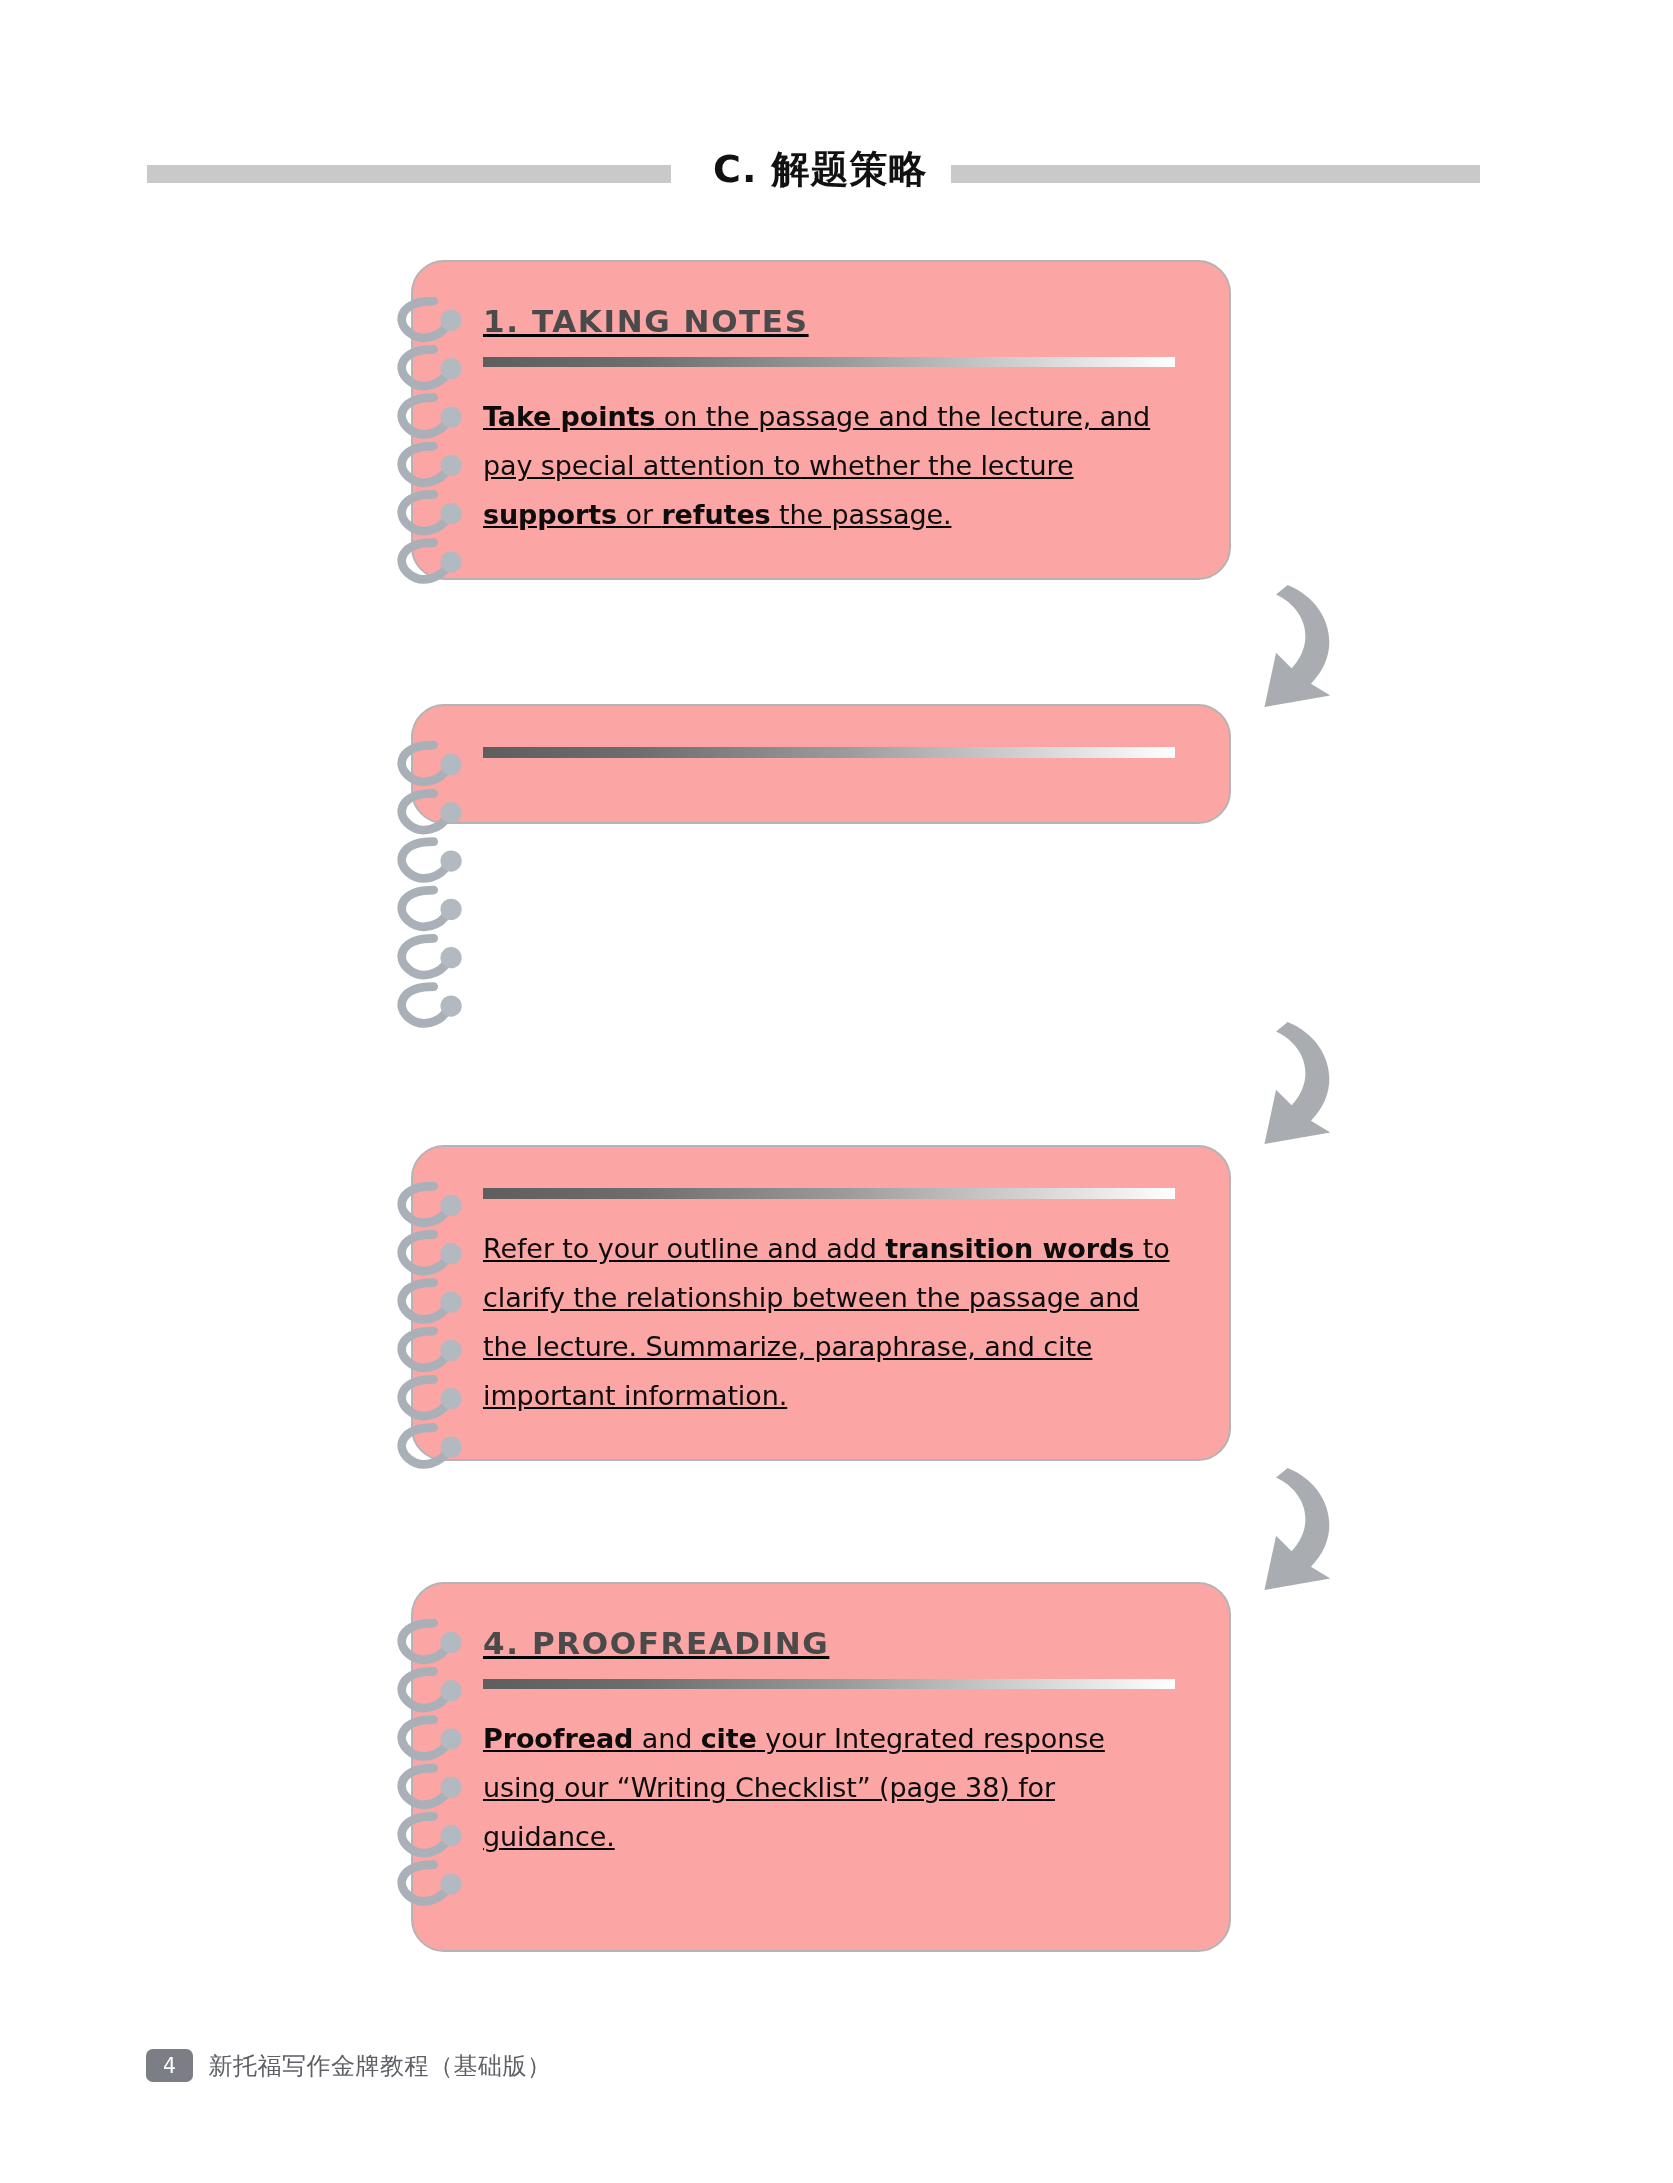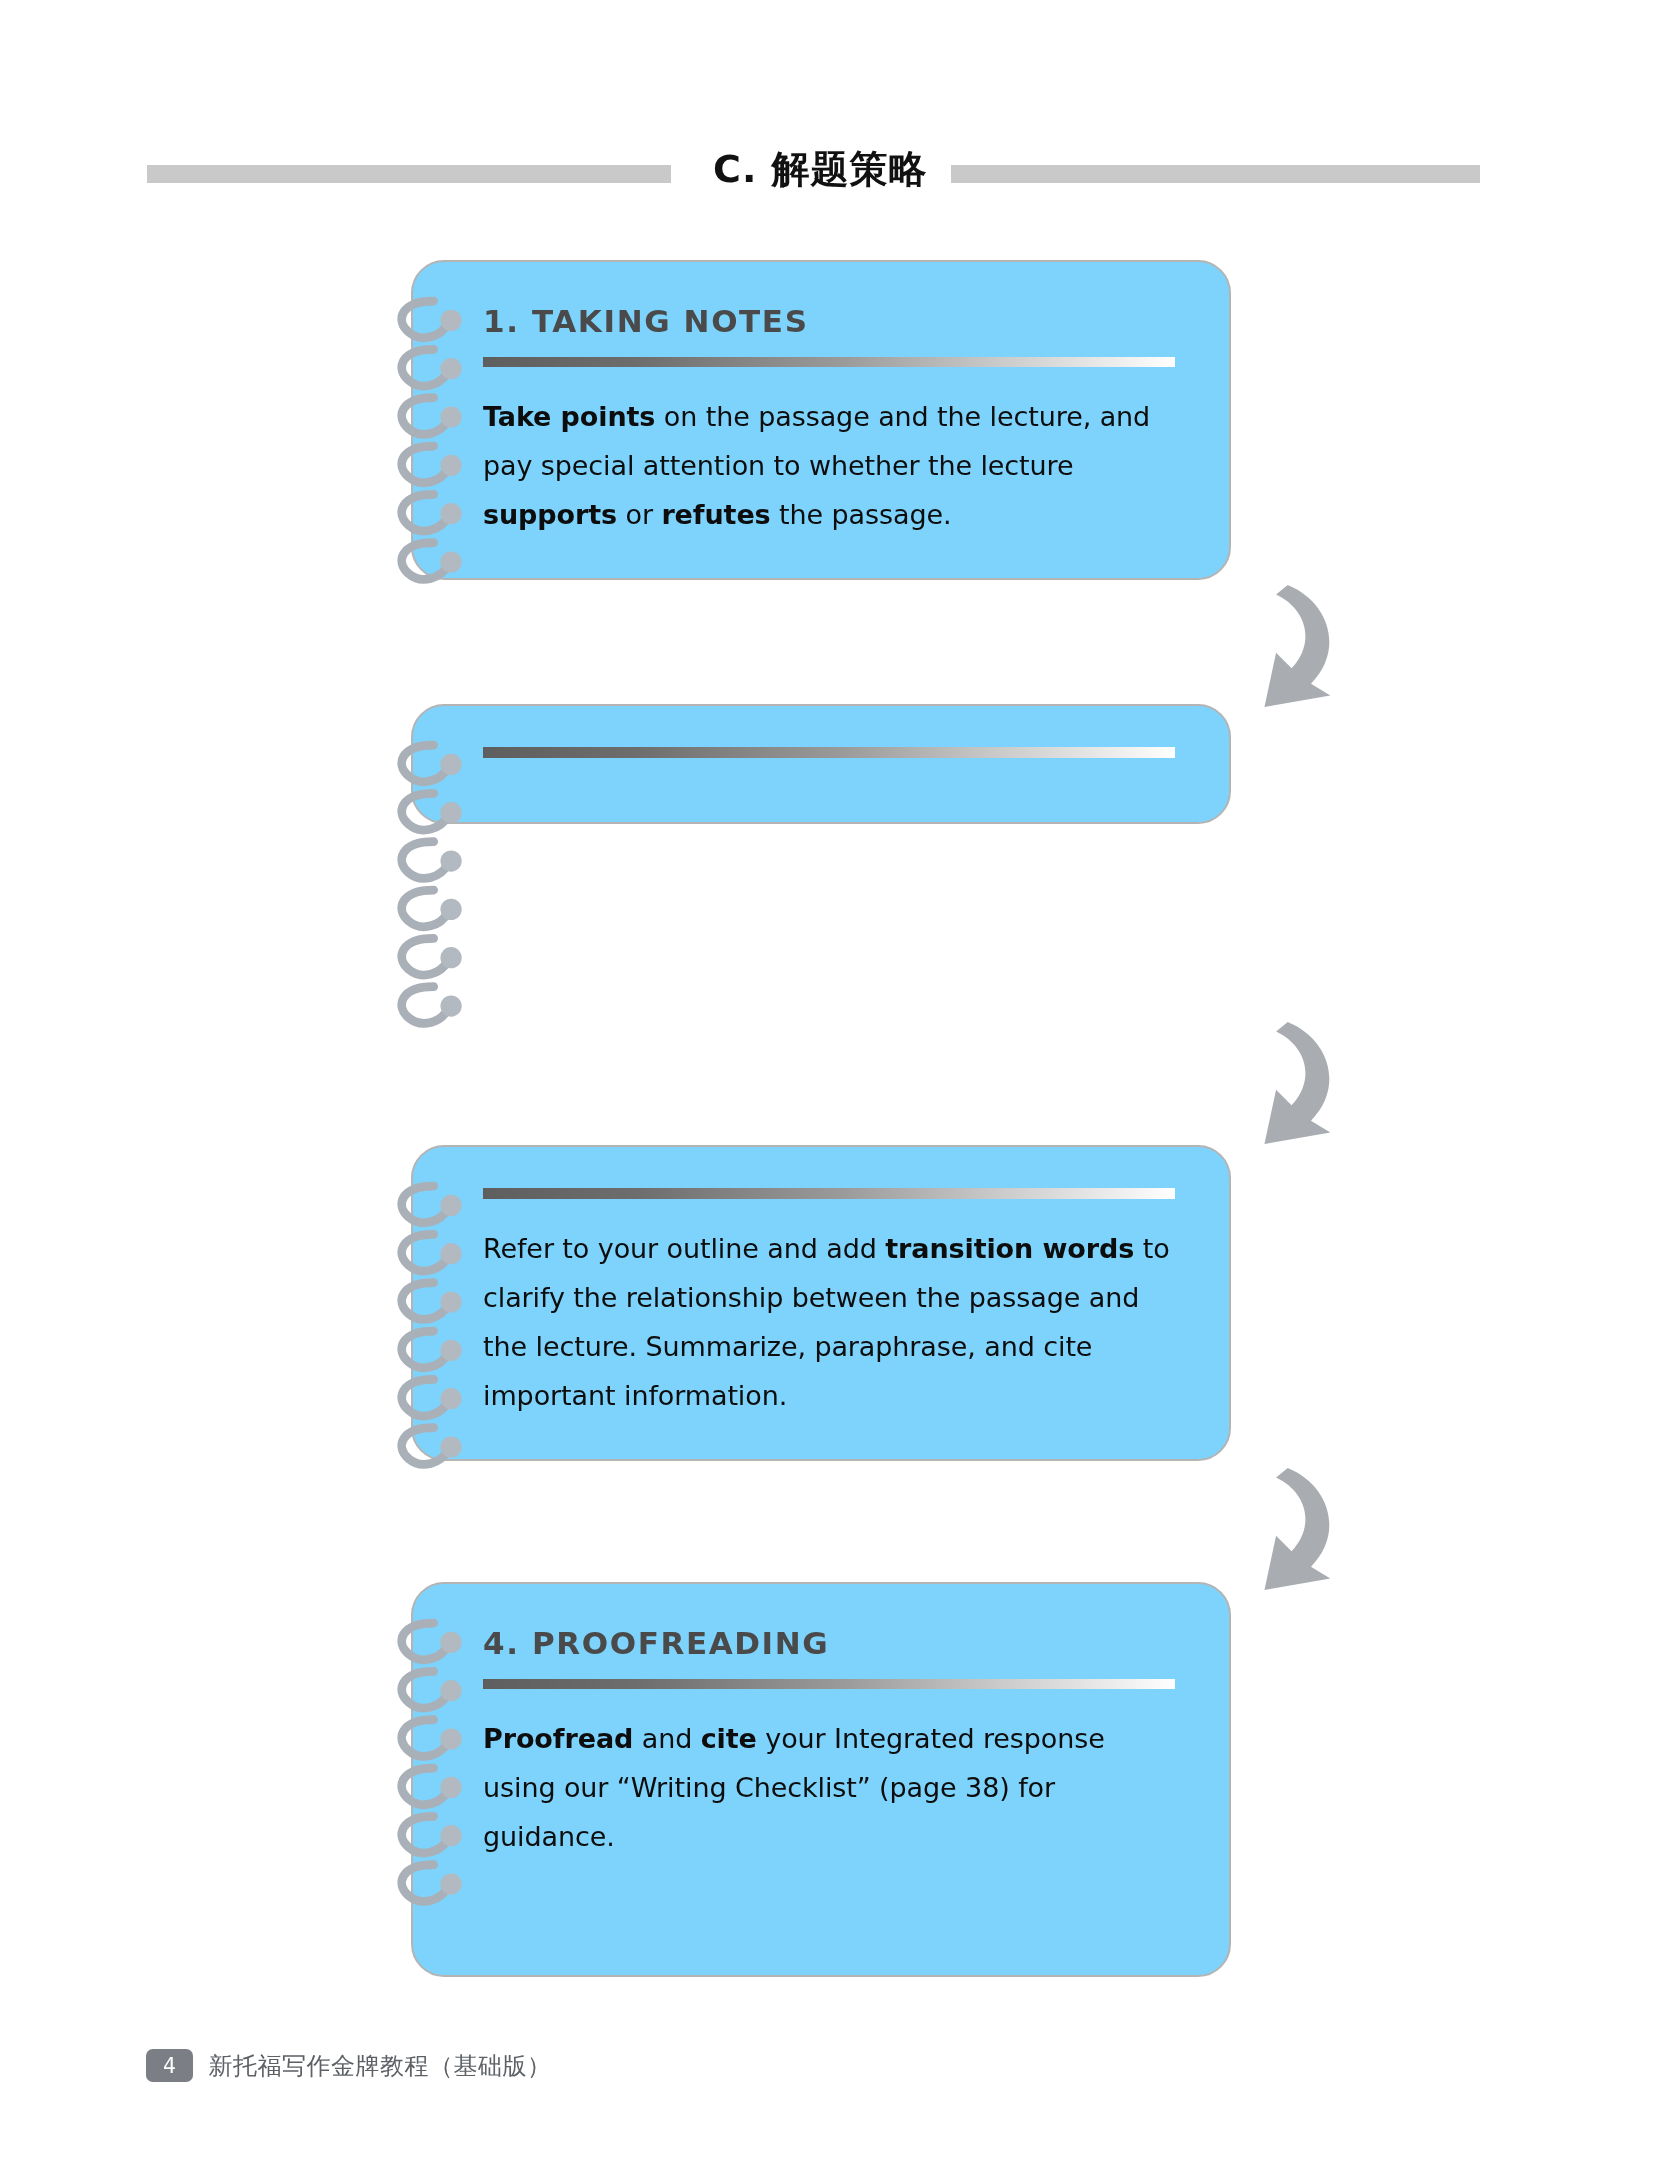--- a/index.html
+++ b/index.html
@@ -62,22 +62,23 @@
     white-space: nowrap;
   }
 
   
   .card {
     position: absolute;
     left: 411px;
     width: 820px;
     border: 2.4px solid #b4b4b4;
     border-radius: 33px;
-    background: #7dd3fc;
+    background: #fca5a5;
     box-sizing: border-box;
+    text-decoration: underline;
   }
   .card-inner {
     padding: 41px 54px 39px 70px;
   }
   .card-title {
     font-family: "DejaVu Sans", "Liberation Sans", sans-serif;
     font-size: 31px;
     font-weight: 700;
     color: #4a4a4a;
     letter-spacing: 1.6px;
@@ -273,21 +274,21 @@
         <g fill="#b3b9c0">
           <circle cx="88" cy="34" r="11"></circle>
             <circle cx="88" cy="84" r="11"></circle>
           <circle cx="88" cy="134" r="11"></circle>
             <circle cx="88" cy="184" r="11"></circle>
           <circle cx="88" cy="234" r="11"></circle>
             <circle cx="88" cy="284" r="11"></circle>
         </g>
       </svg>
     </div>
-    <div class="card-inner" style="padding-bottom:114px;">
+    <div class="card-inner" style="padding-bottom:89px;">
       <h2 class="card-title">4. PROOFREADING</h2>
       <div class="card-divider"></div>
       <p class="card-body"><b>Proofread</b> and <b>cite</b> your Integrated response using our “Writing Checklist” (page 38) for guidance.</p>
     </div>
   </div>
 
   <div class="footer">
     <div class="footer-page-badge">4</div>
     <div class="footer-text">新托福写作金牌教程（基础版）</div>
   </div>

